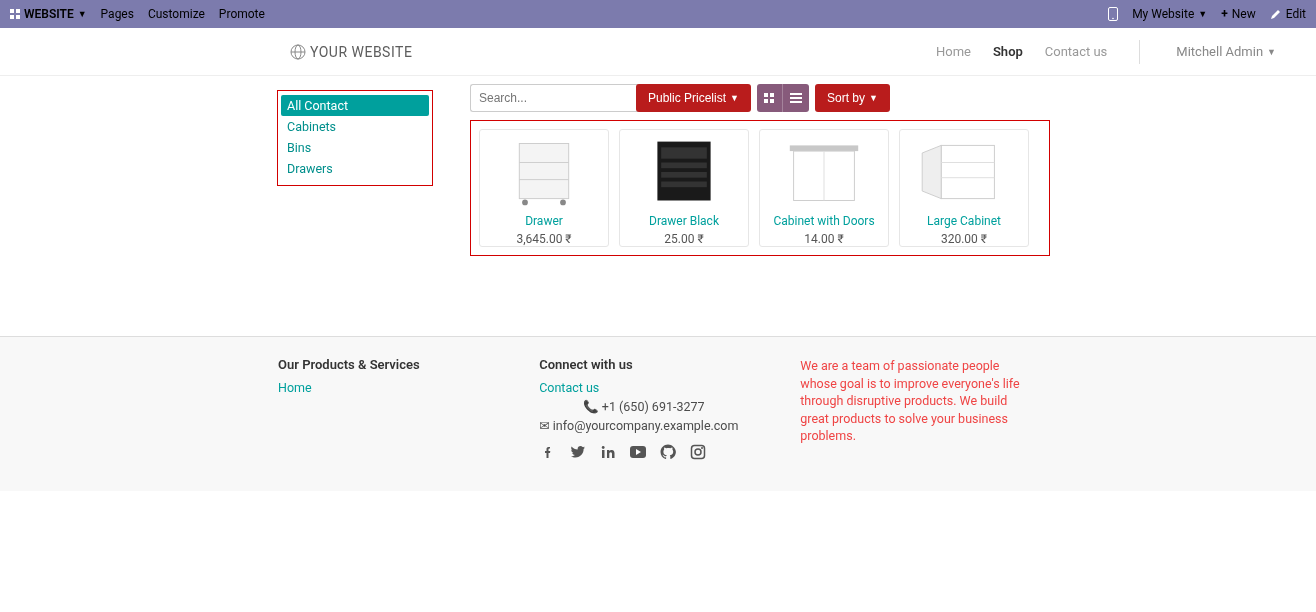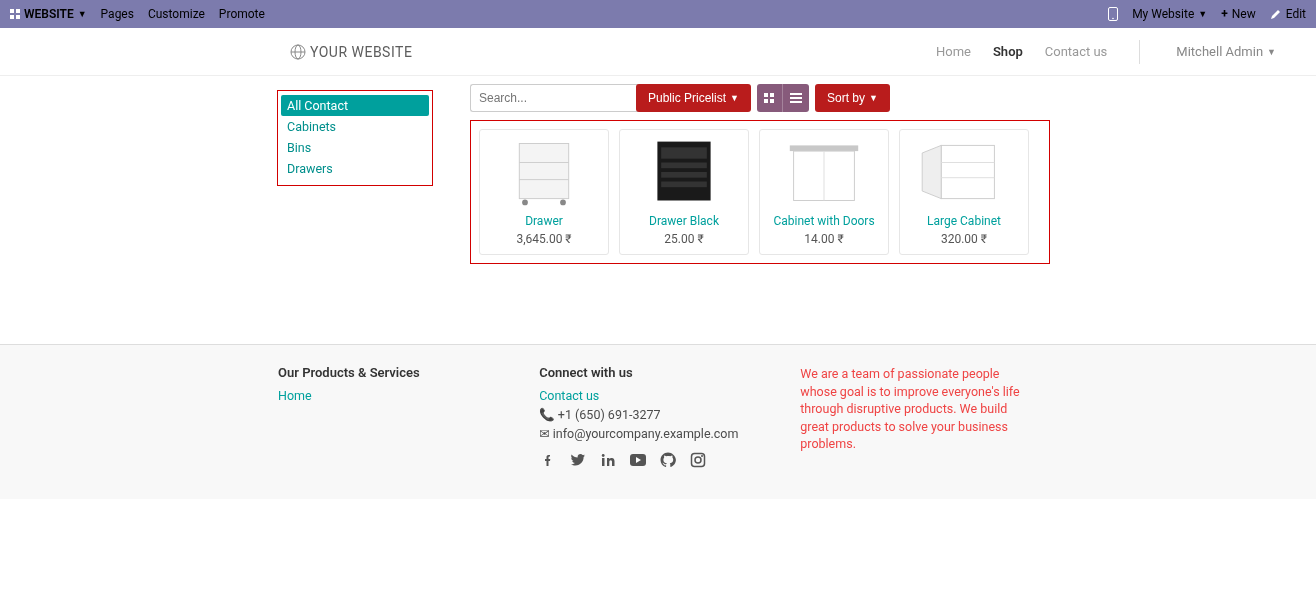--- a/index.html
+++ b/index.html
@@ -33,21 +33,21 @@
 .search-box { display:flex; width:160px; }
 .search-box input { flex:1; border:1px solid #ccc; border-right:none; border-radius:3px 0 0 3px; padding:5px 8px; font-size:12px; outline:none; }
 .search-box .btn-search { width:28px; background:#00A09D; border:1px solid #00A09D; border-radius:0 3px 3px 0; color:#fff; cursor:pointer; display:flex; align-items:center; justify-content:center; }
 
 .btn-purple { background:#b91c1c; color:#fff; border:none; border-radius:3px; padding:2px 12px; font-size:12px; cursor:pointer; display:flex; align-items:center; gap:4px; }
 .btn-group { display:flex; border-radius:3px; overflow:hidden; }
 .btn-group .vbtn { background:#875A7B; color:#fff; border:none; width:26px; height:28px; cursor:pointer; display:flex; align-items:center; justify-content:center; border-right:1px solid rgba(255,255,255,.25); }
 .btn-group .vbtn:last-child { border-right:none; }
 
 .grid-wrap { border:1.5px solid #d20000; margin-top:8px; margin-left:200px; width:580px; padding:8px; display:flex; flex-wrap:wrap; gap:10px; }
-.card { border:1px solid #e6e6e6; width:130px; border-radius:3px; padding:4px 4px 8px 4px; text-align:center; font-size:12px; }
+.card { border:1px solid #e6e6e6; width:130px; border-radius:3px; padding:4px 4px 0 4px; text-align:center; font-size:12px; }
 .card .img { width:100%; height:76px; display:flex; align-items:center; justify-content:center; padding:2px 4px; }
 .card .name { color:#00A09D; margin-top:4px; cursor:pointer; }
 .card .price { color:#555; margin-top:4px; }
 
 
 .footer-sep { border-top:1px solid #ddd; margin-top:40px; background:#F8F8F8; padding:20px 0 30px 0; }
 .footer { width:760px; margin:0 auto; display:flex; gap:60px; font-size:12.5px; }
 .footer h5 { font-size:13px; margin-bottom:8px; color:#333; font-weight:600; }
 .footer .col { width:220px; }
 .footer .teal { color:#00A09D; cursor:pointer; }
@@ -214,21 +214,21 @@
 
 <div class="footer-sep">
   <div class="footer">
     <div class="col">
       <h5>Our Products &amp; Services</h5>
       <span class="teal">Home</span>
     </div>
     <div class="col">
       <h5>Connect with us</h5>
       <div><span class="teal">Contact us</span></div>
-      <div style="margin-top:4px;">
+      <div style="margin-top:4px;margin-left:44px;">
         <span>📞</span>
         <span>+1 (650) 691-3277</span>
       </div>
       <div style="margin-top:4px;">
         <span>✉</span>
         <span>info@yourcompany.example.com</span>
       </div>
       <div class="social">
         <span class="social-icon">
             <svg width="16" height="16" viewBox="0 0 16 16">

